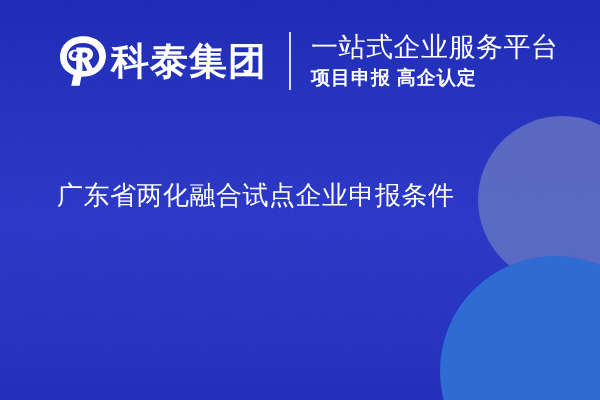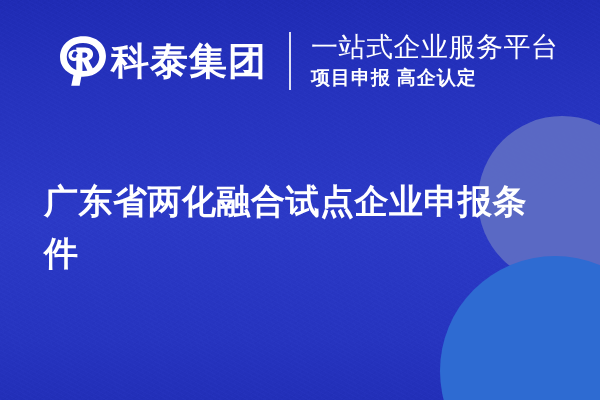--- a/index.html
+++ b/index.html
@@ -110,26 +110,26 @@
     font-size: 19px;
     font-weight: 700;
     letter-spacing: 1px;
     line-height: 1.3;
     margin-top: 2px;
   }
 
   
   #page-title {
     position: absolute;
-    left: 44px;
+    left: 57px;
     top: 152px;
     width: 500px;
     color: #ffffff;
-    font-size: 34px;
-    font-weight: 700;
+    font-size: 26px;
+    font-weight: 400;
     line-height: 52px;
     letter-spacing: .5px;
     word-break: break-all;
     z-index: 3;
   }
 </style>
 </head>
 <body>
 
 <div id="banner">

